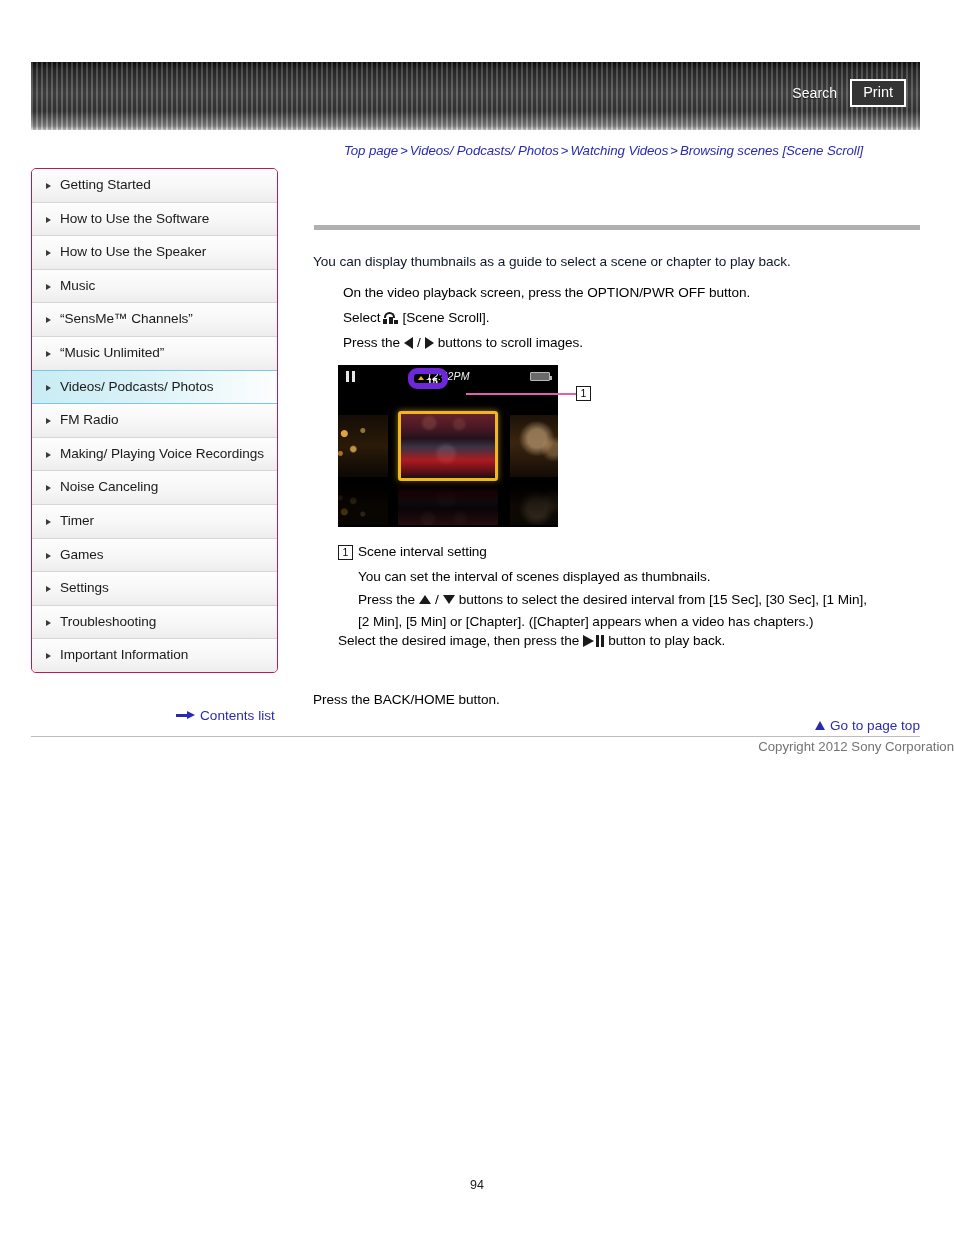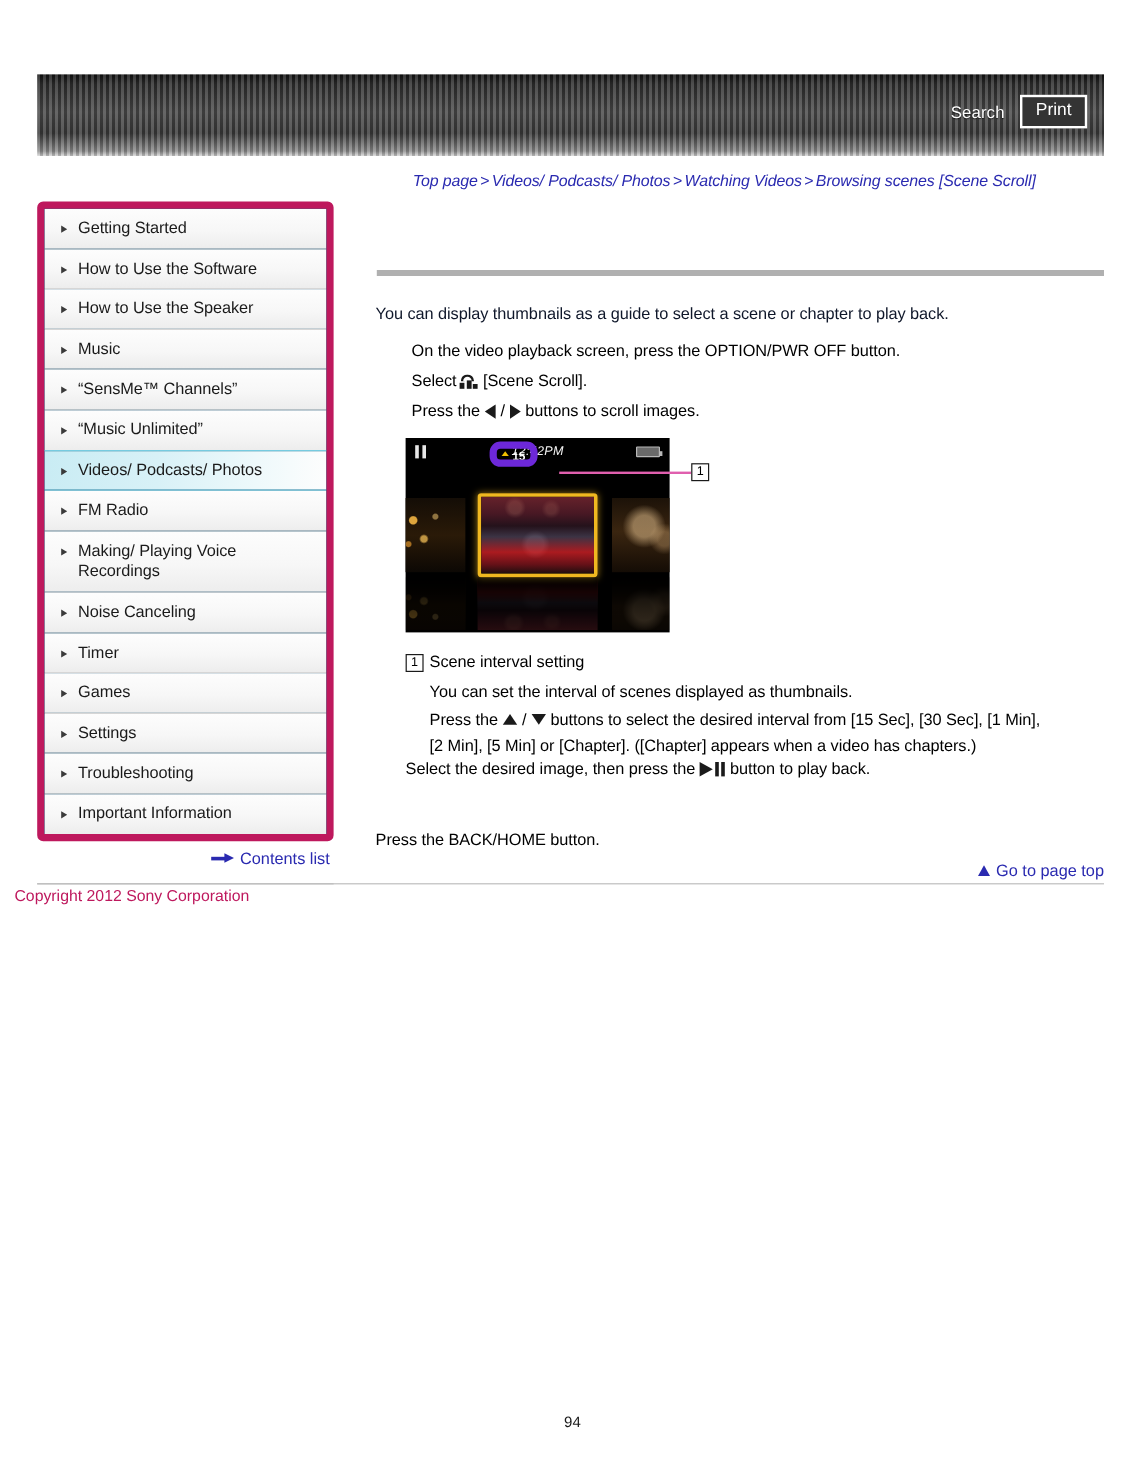--- a/index.html
+++ b/index.html
@@ -74,24 +74,24 @@
     font-style: italic;
   }
   .breadcrumb .sep { color: #2a2ab0; padding: 0 2px; }
 
   
   .sidebar {
     position: absolute;
     left: 31px;
     top: 168px;
     width: 247px;
-    border: 6px solid #be185d;
+    border: 1px solid #be185d;
     border-radius: 5px;
     overflow: hidden;
-    background: #0c4a6e;
+    background: #fdba74;
   }
   .nav-item {
     position: relative;
     display: flex;
     align-items: flex-start;
     padding: 7px 10px 8px 14px;
     min-height: 31.6px;
     border-bottom: 1px solid #d6d6d6;
     background: linear-gradient(180deg, #fdfdfd 0%, #f7f7f7 55%, #ededed 100%);
     cursor: pointer;
@@ -542,23 +542,23 @@
     left: 31px;
     top: 736px;
     width: 889px;
     height: 1px;
     background: #bdbdbd;
   }
   .copyright {
     position: absolute;
     left: 0; right: 0;
     top: 739px;
-    text-align: left;
+    text-align: right;
     font-size: 13.2px;
-    color: #be185d;
+    color: #737373;
     margin-left: 12px;
   }
   .page-number {
     position: absolute;
     left: 0; right: 0;
     top: 1178px;
     text-align: center;
     font-size: 12.5px;
     color: #1a1a1a;
   }

